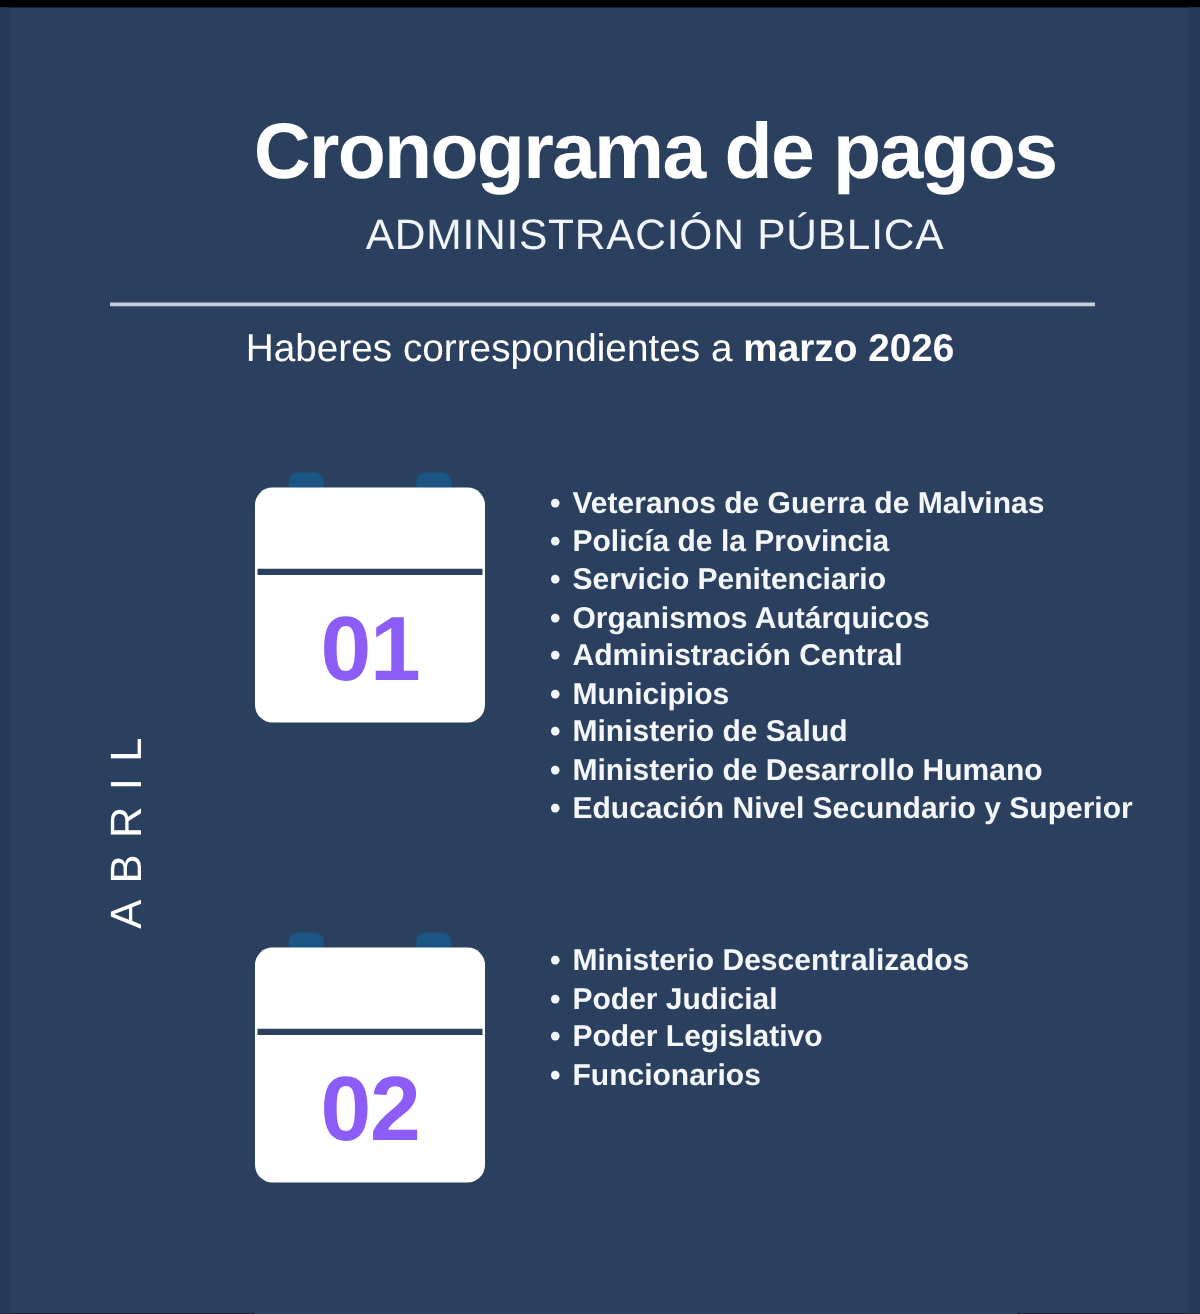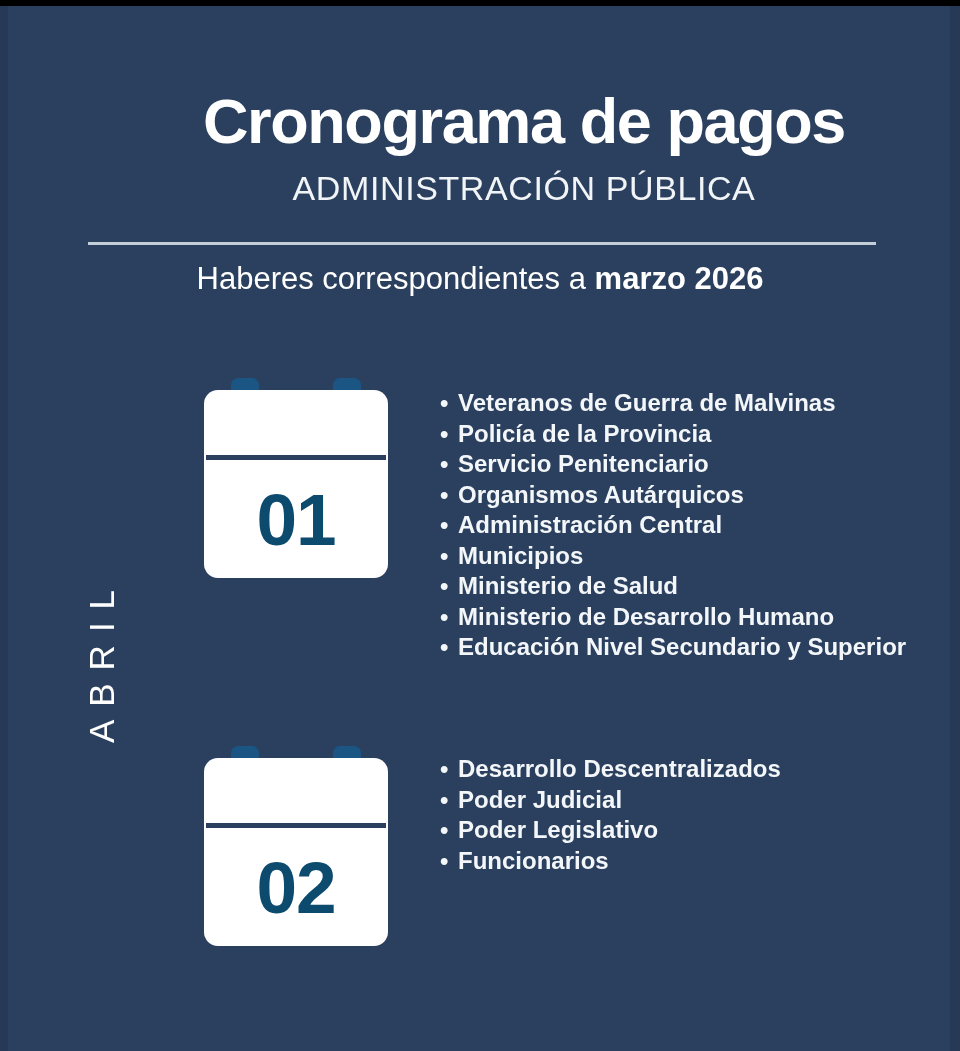--- a/index.html
+++ b/index.html
@@ -160,21 +160,21 @@
     top: 70px;
     left: 0;
     width: 184px;
     height: 118px;
     display: flex;
     align-items: center;
     justify-content: center;
     font-size: 73px;
     font-weight: 700;
     letter-spacing: -1px;
-    color: #0c4a6e;
+    color: #8b5cf6;
   }
 
   
   .list {
     position: absolute;
     left: 440px;
     top: 10px;
     margin: 0;
     padding: 0;
     list-style: none;
@@ -248,20 +248,20 @@
   <div class="block block-2">
     <div class="cal">
       <div class="cal-ring left"></div>
       <div class="cal-ring right"></div>
       <div class="cal-body">
         <div class="cal-sep"></div>
         <div class="cal-day">02</div>
       </div>
     </div>
     <ul class="list">
-      <li>Desarrollo Descentralizados</li>
+      <li>Ministerio Descentralizados</li>
       <li>Poder Judicial</li>
       <li>Poder Legislativo</li>
       <li>Funcionarios</li>
     </ul>
   </div>
 
 </div>
 
 </body></html>

